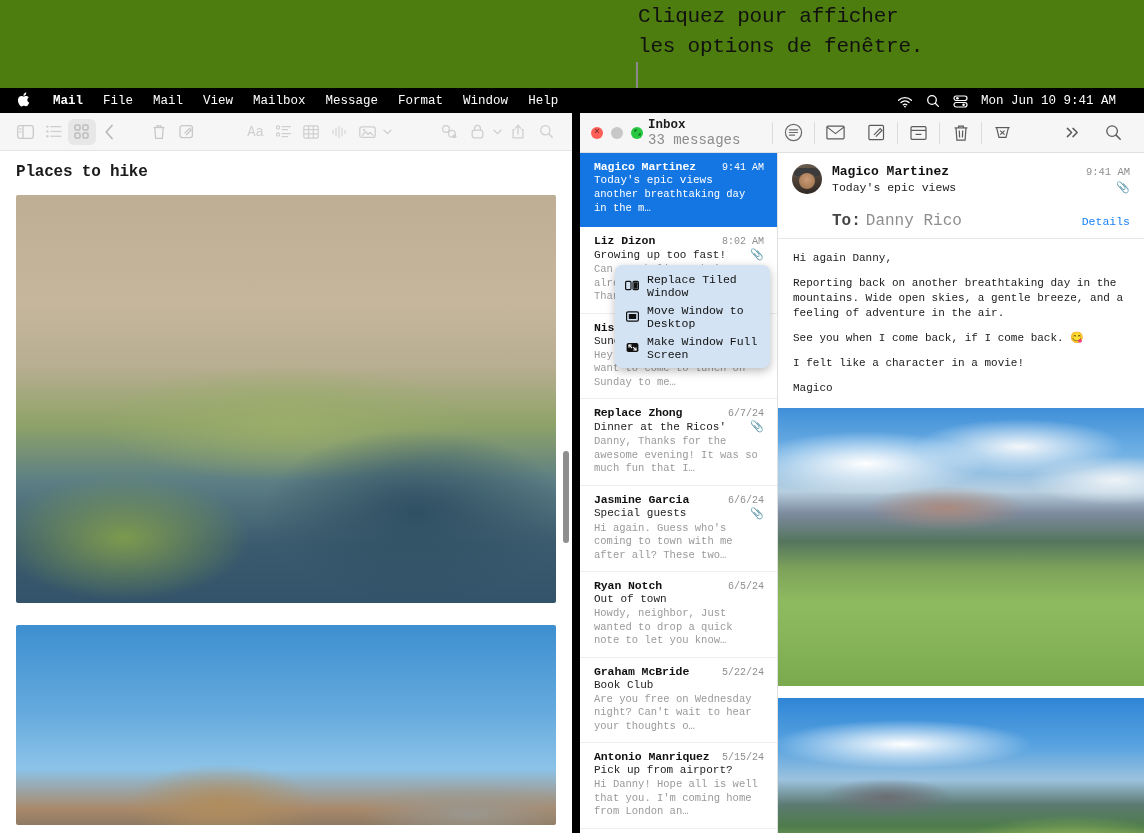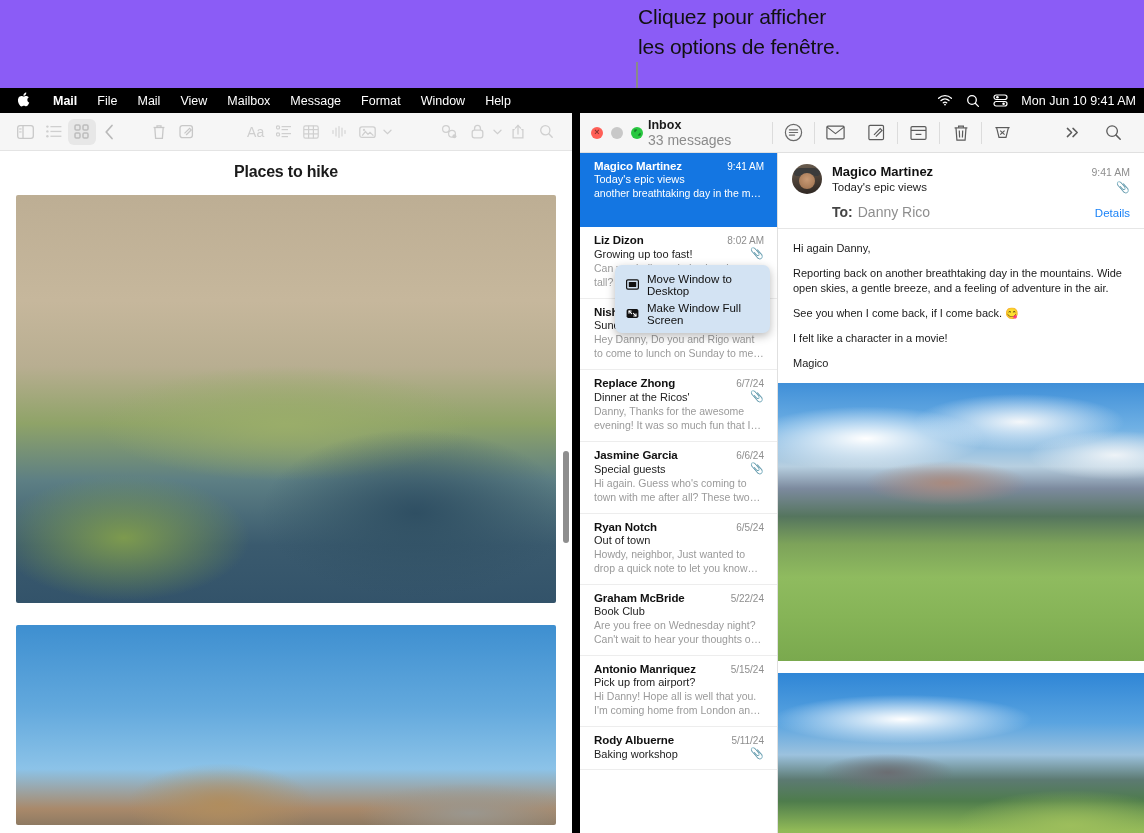--- a/index.html
+++ b/index.html
@@ -2,21 +2,21 @@
 <html><head>
 <meta charset="utf-8">
 <style>
   * { box-sizing: border-box; margin: 0; padding: 0; }
   html, body {
     width: 1144px; height: 833px;
     background: #ffffff;
     font-family: "Liberation Sans", sans-serif;
     overflow: hidden;
   }
-  #root { position: relative; width: 1144px; height: 833px; background:#8b5cf6; }
+  #root { position: relative; width: 1144px; height: 833px; background:#4d7c0f;font-family:Liberation Mono, monospace; }
 
   
   .callout-text {
     position: absolute; left: 638px; top: 2px; width: 470px;
     font-size: 21px; line-height: 30px; color: #111; letter-spacing: -0.2px;
     white-space: pre-line;
   }
   .callout-line {
     position: absolute; left: 636px; top: 62px; width: 2px; height: 62px;
     background: #8a8a8a;
@@ -24,31 +24,31 @@
 
   
   .menubar {
     position: absolute; left: 0; top: 88px; width: 1144px; height: 25px;
     background: #000; color: #fff; display: flex; align-items: center;
     font-size: 12.5px;
   }
   .menubar .mb-apple { padding: 0 13px 0 17px; font-size: 14px; line-height: 1; }
   .menubar .mb-item { padding: 0 10px; white-space: nowrap; }
   .menubar .mb-item.bold { font-weight: bold; }
-  .menubar .mb-right { margin-left: auto; display: flex; align-items: flex-start; gap: 13px; padding-right: 8px; }
+  .menubar .mb-right { margin-left: auto; display: flex; align-items: flex-end; gap: 13px; padding-right: 28px; }
   .menubar .mb-right .ic { display:inline-flex; align-items:center; }
   .menubar .mb-clock { font-size: 12.5px; letter-spacing: 0; }
 
   
   .desk { position: absolute; left: 0; top: 113px; width: 1144px; height: 720px; background: #000; }
 
   
   .notes-win {
     position: absolute; left: 0; top: 0; width: 572px; height: 720px;
-    background: #fff; overflow: hidden; text-align: center;
+    background: #fff; overflow: hidden;
   }
   .notes-toolbar {
     height: 38px; background: #f6f6f6; border-bottom: 1px solid #e4e4e4;
     display: flex; align-items: center; padding: 0 12px; gap: 0;
   }
   .tb-btn { width: 34px; height: 26px; display: flex; align-items: center; justify-content: center;
             color: #bdbdbd; }
   .tb-btn.sel { background: #e7e7e7; border-radius: 6px; }
   .tb-gap { width: 26px; }
   .tb-gap-l { width: 50px; }
@@ -111,21 +111,21 @@
   .avatar .face { position:absolute; left:7px; top:9px; width:16px; height:16px; border-radius:50%;
                   background: radial-gradient(circle at 50% 40%, #c99a74 0%, #a87b58 70%, #8a6245 100%); }
   .avatar .hat { position:absolute; left:2px; top:4px; width:26px; height:8px; border-radius:7px 7px 3px 3px;
                  background:#3b3b3b; }
   .mv-hdr-txt { flex: 1; min-width: 0; }
   .mv-line { display: flex; justify-content: space-between; align-items: baseline; }
   .mv-from { font-size: 13px; font-weight: bold; color: #111; }
   .mv-time { font-size: 10.5px; color: #8e8e8e; }
   .mv-subject { font-size: 11.5px; color: #222; margin-top: 2px; }
   .mv-clip { color: #b4b4b4; font-size: 11px; }
-  .mv-to { font-size: 14px; margin-top: 10px; }
+  .mv-to { font-size: 16px; margin-top: 18px; }
   .mv-to .lbl { color: #444; font-weight: bold; }
   .mv-to .val { color: #8e8e8e; margin-left: 5px; }
   .mv-details { font-size: 11.5px; color: #1a82f7; }
   .mv-body { padding: 12px 15px 10px 15px; font-size: 11px; color: #1a1a1a; line-height: 15px; }
   .mv-body p { margin-bottom: 10px; }
   .mv-photo { width: 100%; }
   .mvphoto1 { height: 278px;
     background:
       radial-gradient(ellipse 170px 46px at 24% 20%, #ffffff 0%, rgba(255,255,255,0) 70%),
       radial-gradient(ellipse 150px 40px at 66% 14%, #f4f7fa 0%, rgba(244,247,250,0) 70%),
@@ -608,20 +608,32 @@
           <div class="mv-photo mvphoto1"></div>
           <div style="height:12px;background:#fff"></div>
           <div class="mv-photo mvphoto2"></div>
         </div>
       </div>
     </div>
 
     <div class="popover">
       <div class="pop-item">
         <span class="pop-ic">
+          <svg width="14" height="11" viewBox="0 0 14 11">
+              <g fill="none" stroke="#111" stroke-width="1.2">
+                <rect x="0.6" y="1.4" width="5.4" height="8.2" rx="1"></rect>
+                <rect x="8" y="1.4" width="5.4" height="8.2" rx="1"></rect>
+              </g>
+              <rect x="8.8" y="2.2" width="3.8" height="6.6" rx="0.6" fill="#111"></rect>
+            </svg>
+        </span>
+        <span>Replace Tiled Window</span>
+      </div>
+      <div class="pop-item">
+        <span class="pop-ic">
           <svg width="13" height="11" viewBox="0 0 13 11">
               <rect x="0.6" y="0.9" width="11.8" height="9.2" rx="1.3" fill="none" stroke="#111" stroke-width="1.2"></rect>
               <rect x="2.8" y="2.9" width="7.4" height="5.2" rx="0.6" fill="#111"></rect>
             </svg>
         </span>
         <span>Move Window to Desktop</span>
       </div>
       <div class="pop-item">
         <span class="pop-ic">
           <svg width="13" height="11" viewBox="0 0 13 11">

